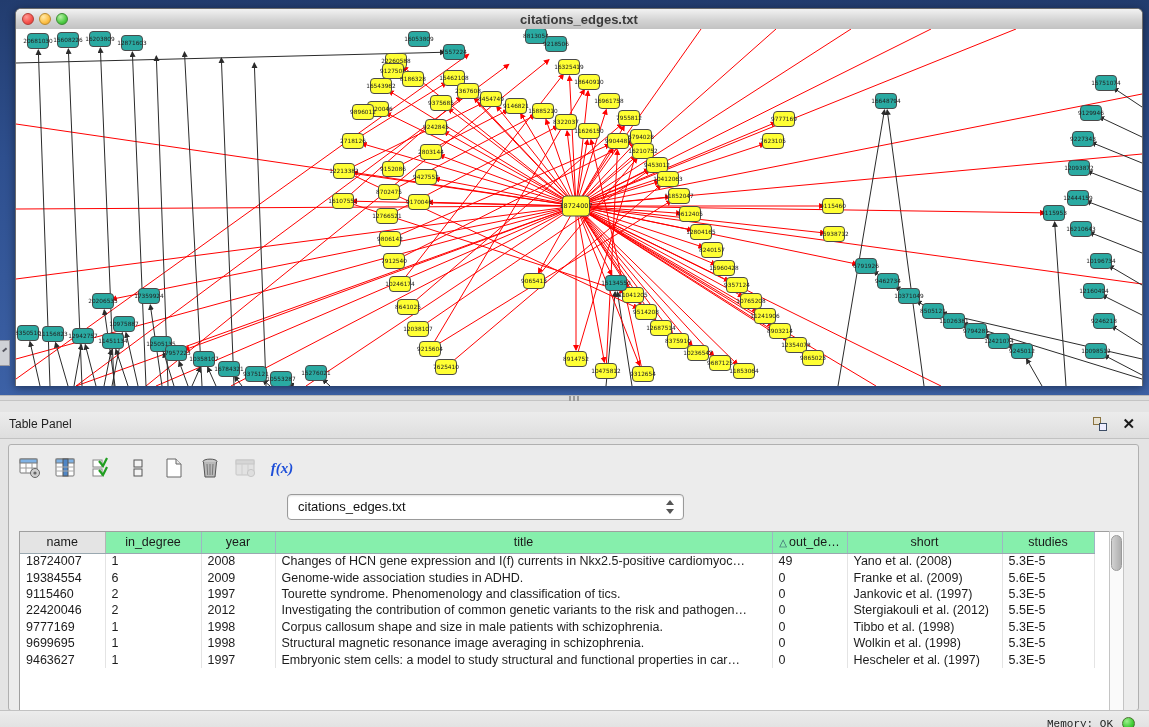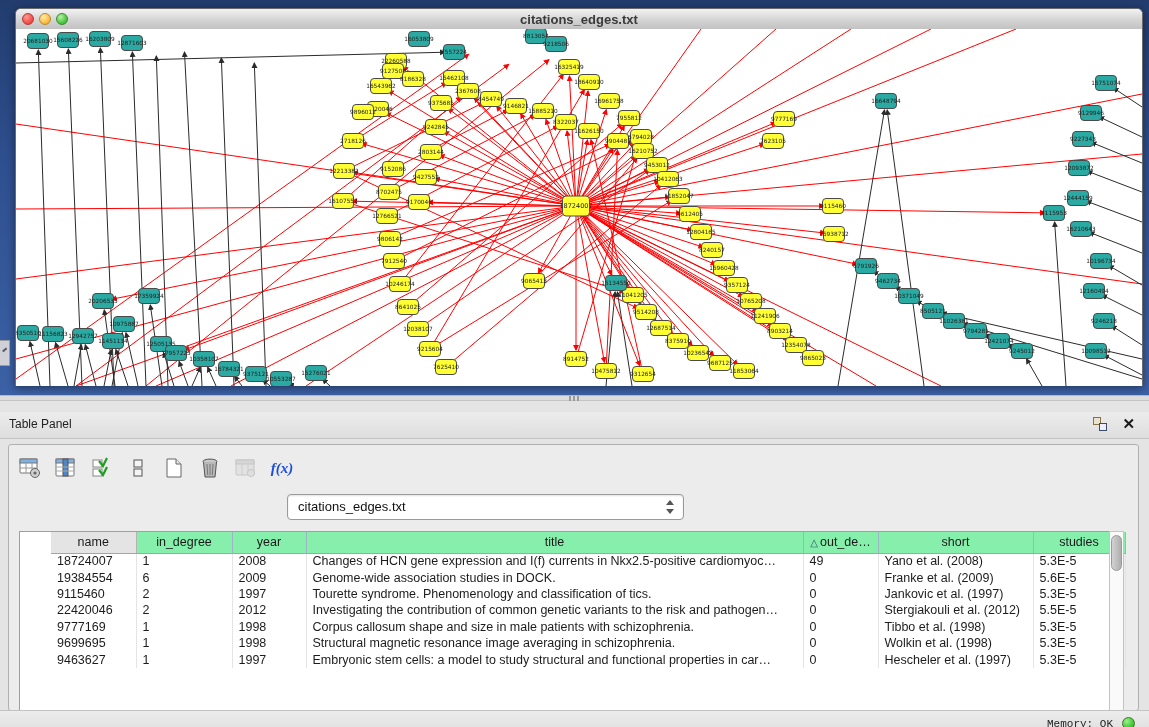--- a/index.html
+++ b/index.html
@@ -49,21 +49,21 @@
   .fx{font-family:"Liberation Serif",serif;font-style:italic;font-weight:bold;font-size:15px;color:#1d4ed8;}
   .combo{position:absolute;left:278px;top:49px;width:395px;height:24px;background:#fff;
          border:1px solid #9a9a9a;border-radius:4px;box-shadow:inset 0 1px 2px rgba(0,0,0,.12);}
   .combo-text{position:absolute;left:10px;top:4px;font-size:13px;color:#111;}
   .combo-stepper{position:absolute;right:8px;top:4px;width:9px;height:16px;}
   .combo-stepper .up{position:absolute;top:1px;left:0;width:0;height:0;border-left:4.5px solid transparent;border-right:4.5px solid transparent;border-bottom:5px solid #555;}
   .combo-stepper .dn{position:absolute;bottom:1px;left:0;width:0;height:0;border-left:4.5px solid transparent;border-right:4.5px solid transparent;border-top:5px solid #555;}
   
   .grid{position:absolute;left:10px;top:86px;width:1098px;height:187px;background:#fff;
         border:1px solid #9f9f9f;box-sizing:border-box;}
-  table.data{border-collapse:collapse;table-layout:fixed;width:1074px;font-size:12.5px;color:#1c1c1c;margin-left:31px;}
+  table.data{border-collapse:collapse;table-layout:fixed;width:1074px;font-size:12.5px;color:#1c1c1c;}
   table.data th{height:21px;background:#86efac;border-right:1px solid #9db6c4;border-bottom:1px solid #9aa8b0;
         font-weight:normal;font-size:12.5px;color:#1a1a1a;text-align:center;overflow:hidden;white-space:nowrap;padding:0 4px;box-sizing:border-box;}
   table.data th.key{background:#e4e4e4;border-right:1px solid #b4b4b4;}
   table.data td{height:16.4px;padding:0 0 0 6px;border-right:1px solid #e4e4e4;overflow:hidden;
         white-space:nowrap;text-overflow:clip;box-sizing:border-box;}
   .sort-tri{font-size:10px;margin-right:2px;color:#33536b;}
   .vscroll{position:absolute;right:14px;top:86px;width:15px;height:187px;background:#fafafa;
            border:1px solid #c4c4c4;box-sizing:border-box;}
   .vthumb{position:absolute;left:1px;top:3px;width:11px;height:36px;border-radius:6px;
           background:linear-gradient(90deg,#d2d2d2,#aeaeae);border:1px solid #9a9a9a;box-sizing:border-box;}
@@ -597,21 +597,21 @@
               <td>2008</td>
               <td>Changes of HCN gene expression and I(f) currents in Nkx2.5-positive cardiomyoc…</td>
               <td>49</td>
               <td>Yano et al. (2008)</td>
               <td>5.3E-5</td>
             </tr>
             <tr>
               <td>19384554</td>
               <td>6</td>
               <td>2009</td>
-              <td>Genome-wide association studies in DOCK.</td>
+              <td>Genome-wide association studies in ADHD.</td>
               <td>0</td>
               <td>Franke et al. (2009)</td>
               <td>5.6E-5</td>
             </tr>
             <tr>
               <td>9115460</td>
               <td>2</td>
               <td>1997</td>
               <td>Tourette syndrome. Phenomenology and classification of tics.</td>
               <td>0</td>

